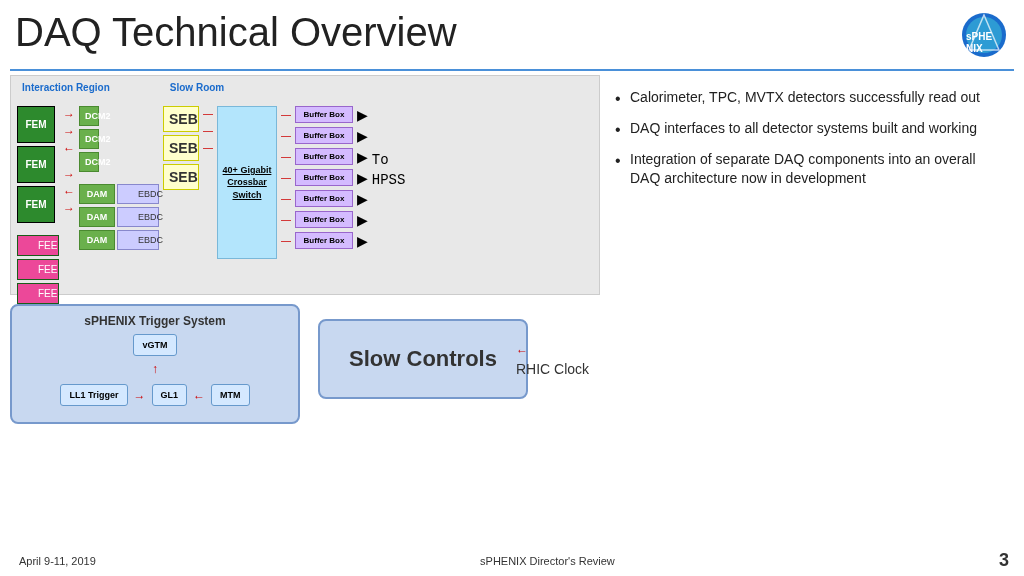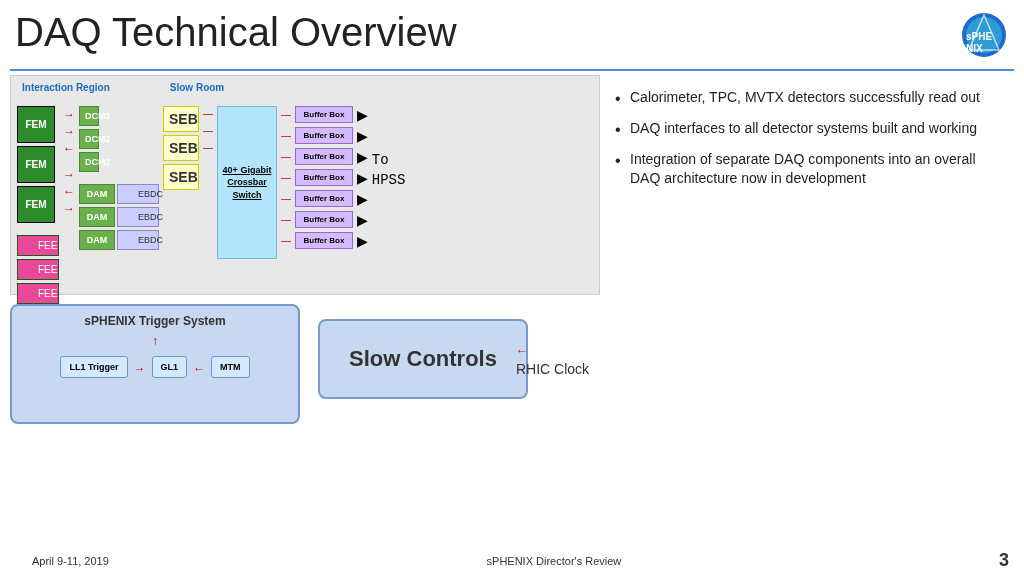--- a/index.html
+++ b/index.html
@@ -308,21 +308,21 @@
       content: '•';
       position: absolute;
       left: 0;
       font-size: 16px;
     }
 
     
     .footer {
       position: absolute;
       bottom: 5px;
-      left: 17px;
+      left: 4px;
       right: 0;
       display: flex;
       justify-content: space-between;
       align-items: center;
       padding: 0 15px;
       font-size: 11px;
       color: #333;
     }
     .page-num {
       font-size: 18px;
@@ -517,20 +517,23 @@
 
         <div class="to-hpss">
           <span style="font-size:14px;line-height:1.4;font-family:Liberation Mono, monospace;">To<br>HPSS</span>
         </div>
       </div>
     </div>
 
     <div class="bottom-diagram">
       <div class="trigger-box">
         <div class="trigger-title">sPHENIX Trigger System</div>
+        <div class="vgtm-row">
+          <div class="vgtm-box">vGTM</div>
+        </div>
         <div class="arrow-down">↑</div>
         <div class="trigger-bottom-row">
           <div class="ll1-box">
             <span>LL1
 Trigger</span>
           </div>
           <span class="red-arrow">→</span>
           <div class="gl1-box">GL1</div>
           <span class="red-arrow">←</span>
           <div class="mtm-box">MTM</div>

